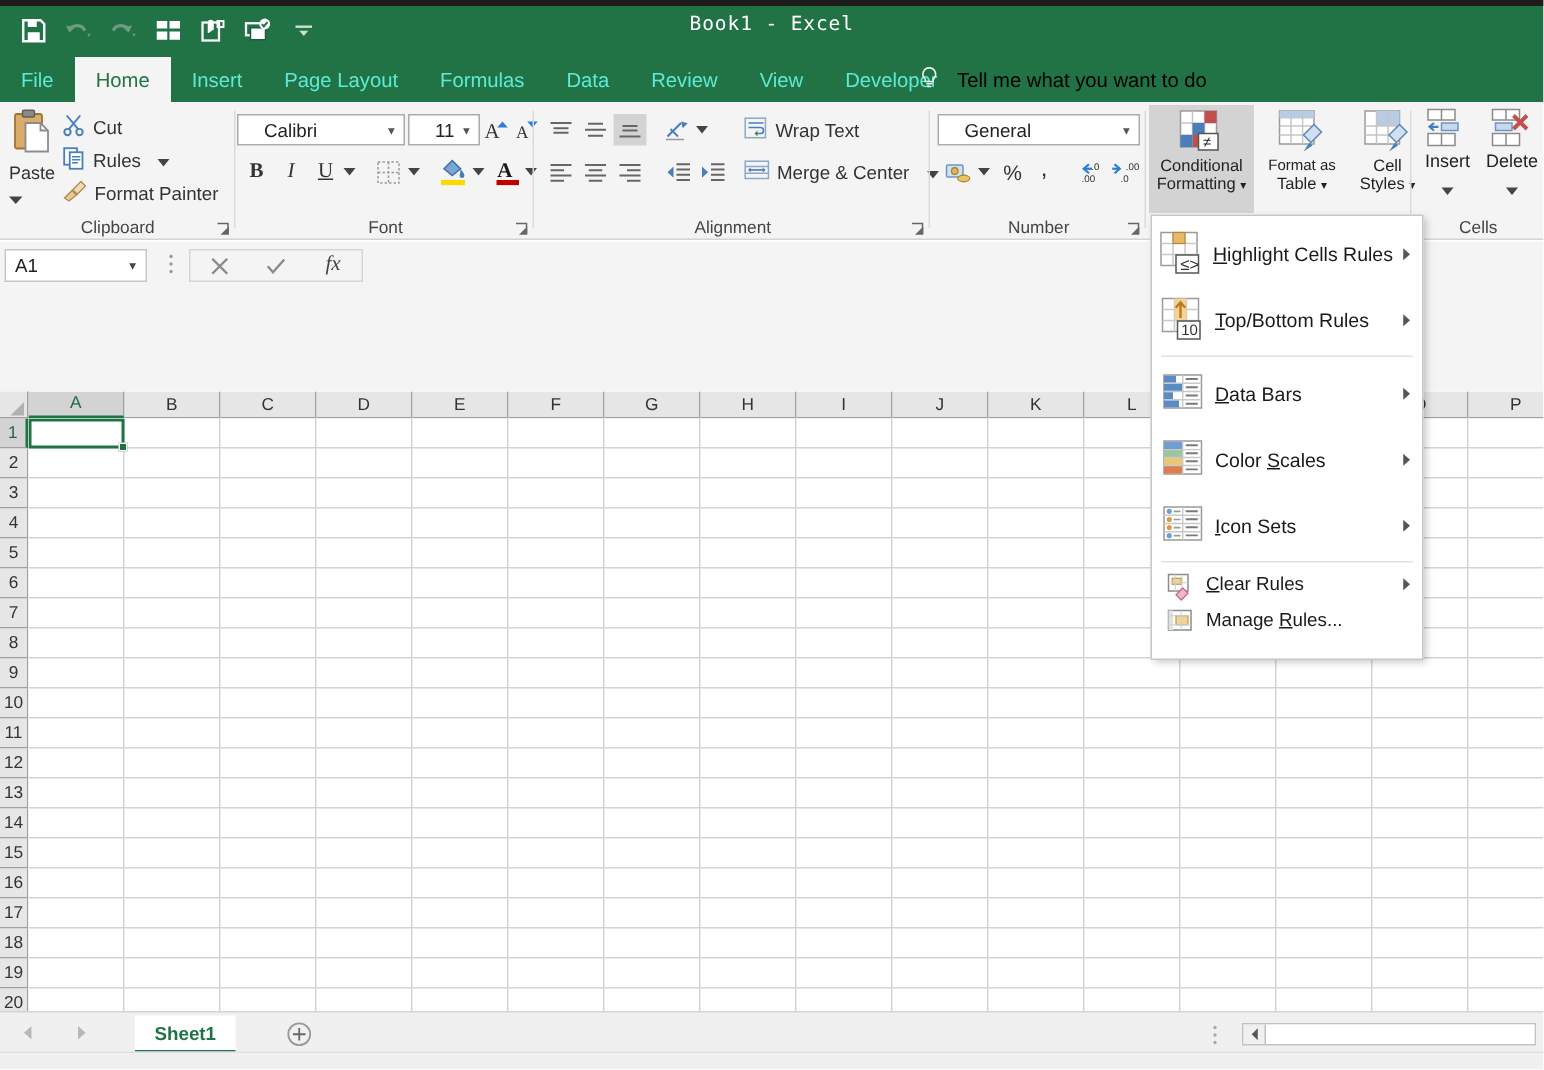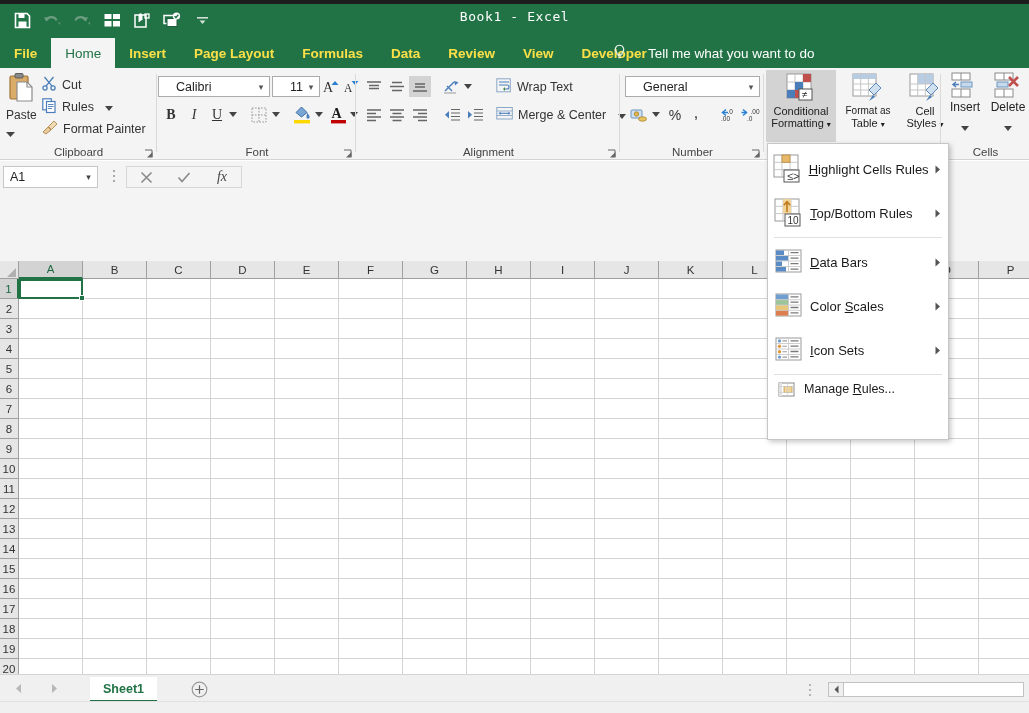--- a/index.html
+++ b/index.html
@@ -33,26 +33,26 @@
   }
 
   
   .tabbar {
     position: absolute; left: 0; top: 38px; width: 1029px; height: 30px;
     background: #217346;
   }
   .tabs { position: absolute; left: 0; top: 0; height: 30px; display: flex; align-items: stretch; }
   .tab {
     display: flex; align-items: center; justify-content: center;
-    padding: 0 14px; color: #fde047; font-size: 13.5px; cursor: pointer; white-space: nowrap; font-weight: bold;
+    padding: 0 14px; color: #5eead4; font-size: 13.5px; cursor: pointer; white-space: nowrap;
   }
   .tab.active { background: #f4f4f4; color: #217346; font-weight: 400; }
   .tellme {
     position: absolute; left: 613px; top: 0; height: 30px;
-    display: flex; align-items: center; gap: 22px; color: #ffffff; font-size: 13.5px;
+    display: flex; align-items: center; gap: 12px; color: #000000; font-size: 13.5px;
     cursor: pointer; white-space: nowrap;
   }
 
   
   .ribbon {
     position: absolute; left: 0; top: 68px; width: 1029px; height: 92px;
     background: #f4f4f4; border-bottom: 1px solid #d4d4d4;
   }
   .grp { position: absolute; top: 0; height: 92px; }
   .grp .grp-label {
@@ -890,20 +890,36 @@
       <span class="marrow">
         <svg width="6" height="9" viewBox="0 0 6 9">
             <path d="M0.5 0.5 L5 4.5 L0.5 8.5 Z" fill="#555"></path>
           </svg>
       </span>
     </div>
 
     <div class="msep"></div>
 
 
+    <div class="mi small">
+      <span class="micon">
+        <svg width="17" height="17" viewBox="0 0 17 17">
+          <rect x="1" y="2" width="13" height="11" fill="#fff" stroke="#8a8a8a" stroke-width="1"></rect>
+          <rect x="3.5" y="4.5" width="6" height="4" fill="#f0d49a" stroke="#c09a4e" stroke-width="0.8"></rect>
+          <path d="M5.5 2v11M10 2v11M1 7.5h13" stroke="#cfcfcf" stroke-width="0.7"></path>
+          <path d="M6 15.5 l4.5 -4.5 l3.5 3.5 l-4.5 4.5 z" fill="#f0b6c8" stroke="#c06e8e" stroke-width="0.9"></path>
+        </svg>
+      </span>
+      <span class="mlabel"><span class="ul">C</span>lear Rules</span>
+      <span class="marrow">
+        <svg width="6" height="9" viewBox="0 0 6 9">
+            <path d="M0.5 0.5 L5 4.5 L0.5 8.5 Z" fill="#555"></path>
+          </svg>
+      </span>
+    </div>
 
     <div class="mi small">
       <span class="micon">
         <svg width="17" height="17" viewBox="0 0 17 17">
           <rect x="1" y="2" width="15" height="13" fill="#fff" stroke="#8a8a8a" stroke-width="1"></rect>
           <rect x="1" y="2" width="3" height="13" fill="#e2e2e2"></rect>
           <rect x="6" y="5.5" width="8" height="6" fill="#f0d49a" stroke="#c09a4e" stroke-width="0.8"></rect>
           <path d="M1 5.5h15M1 11.5h15M9.5 2v13" stroke="#cfcfcf" stroke-width="0.7"></path>
         </svg>
       </span>

